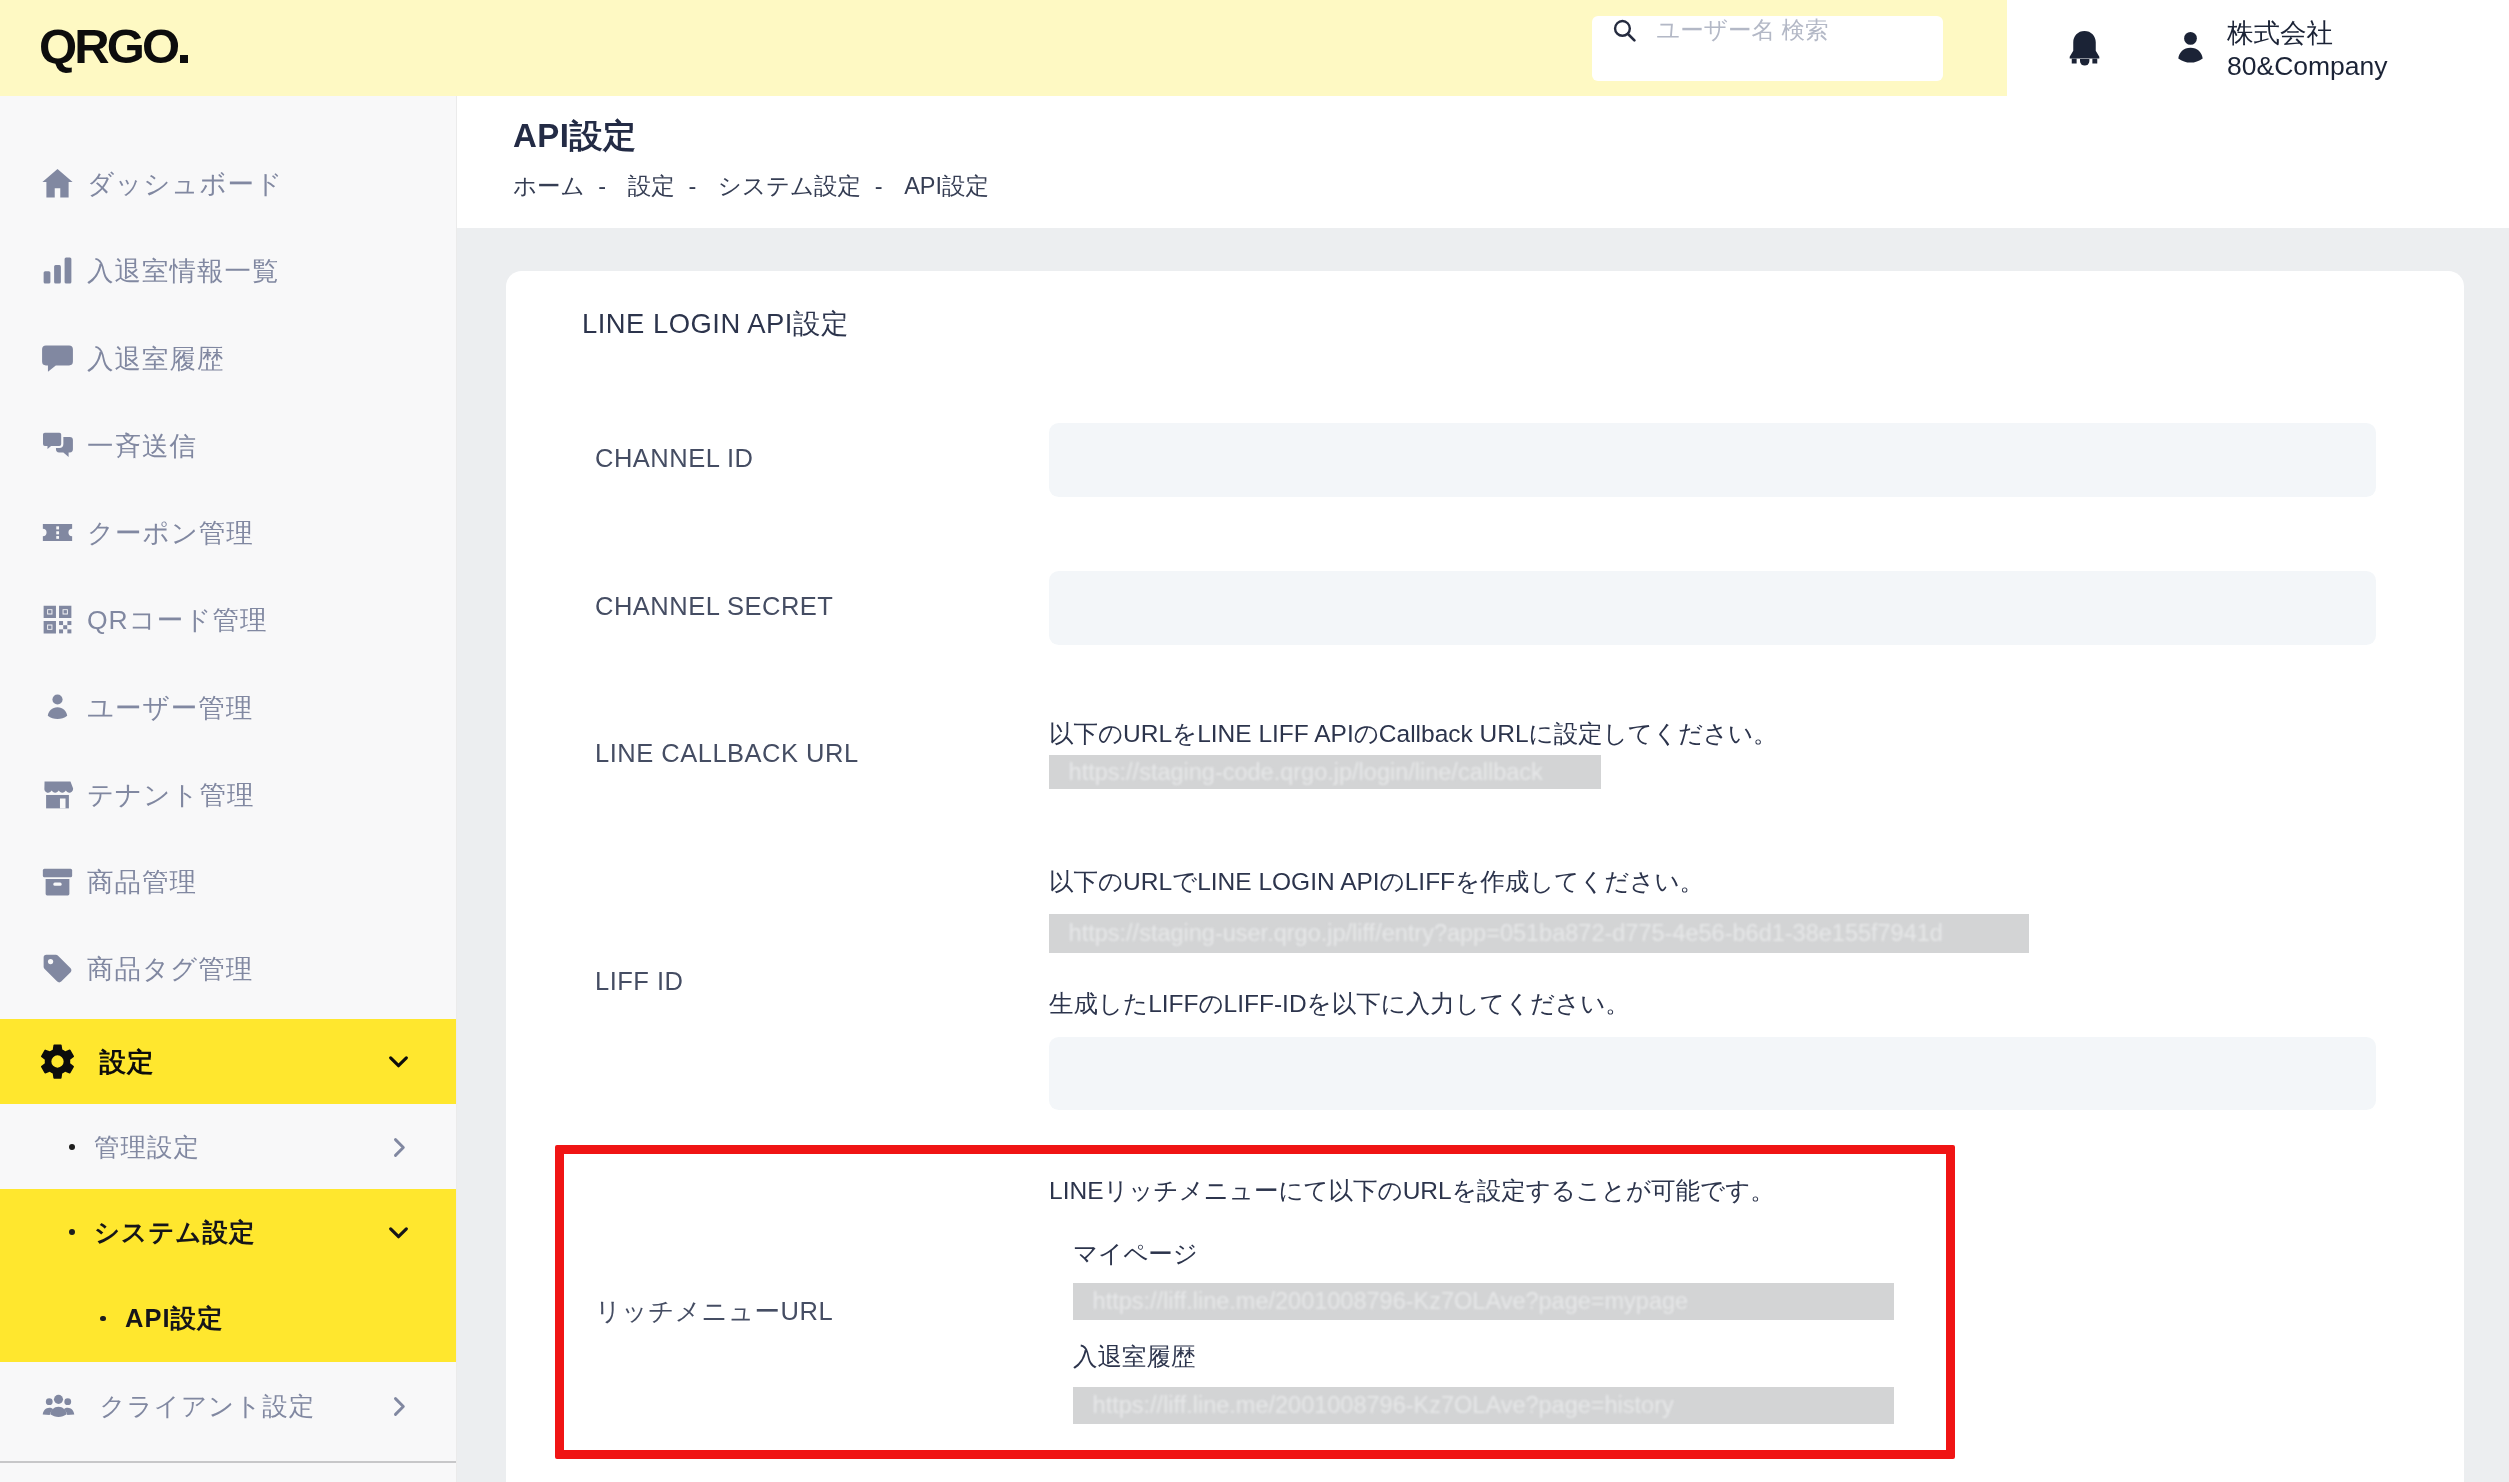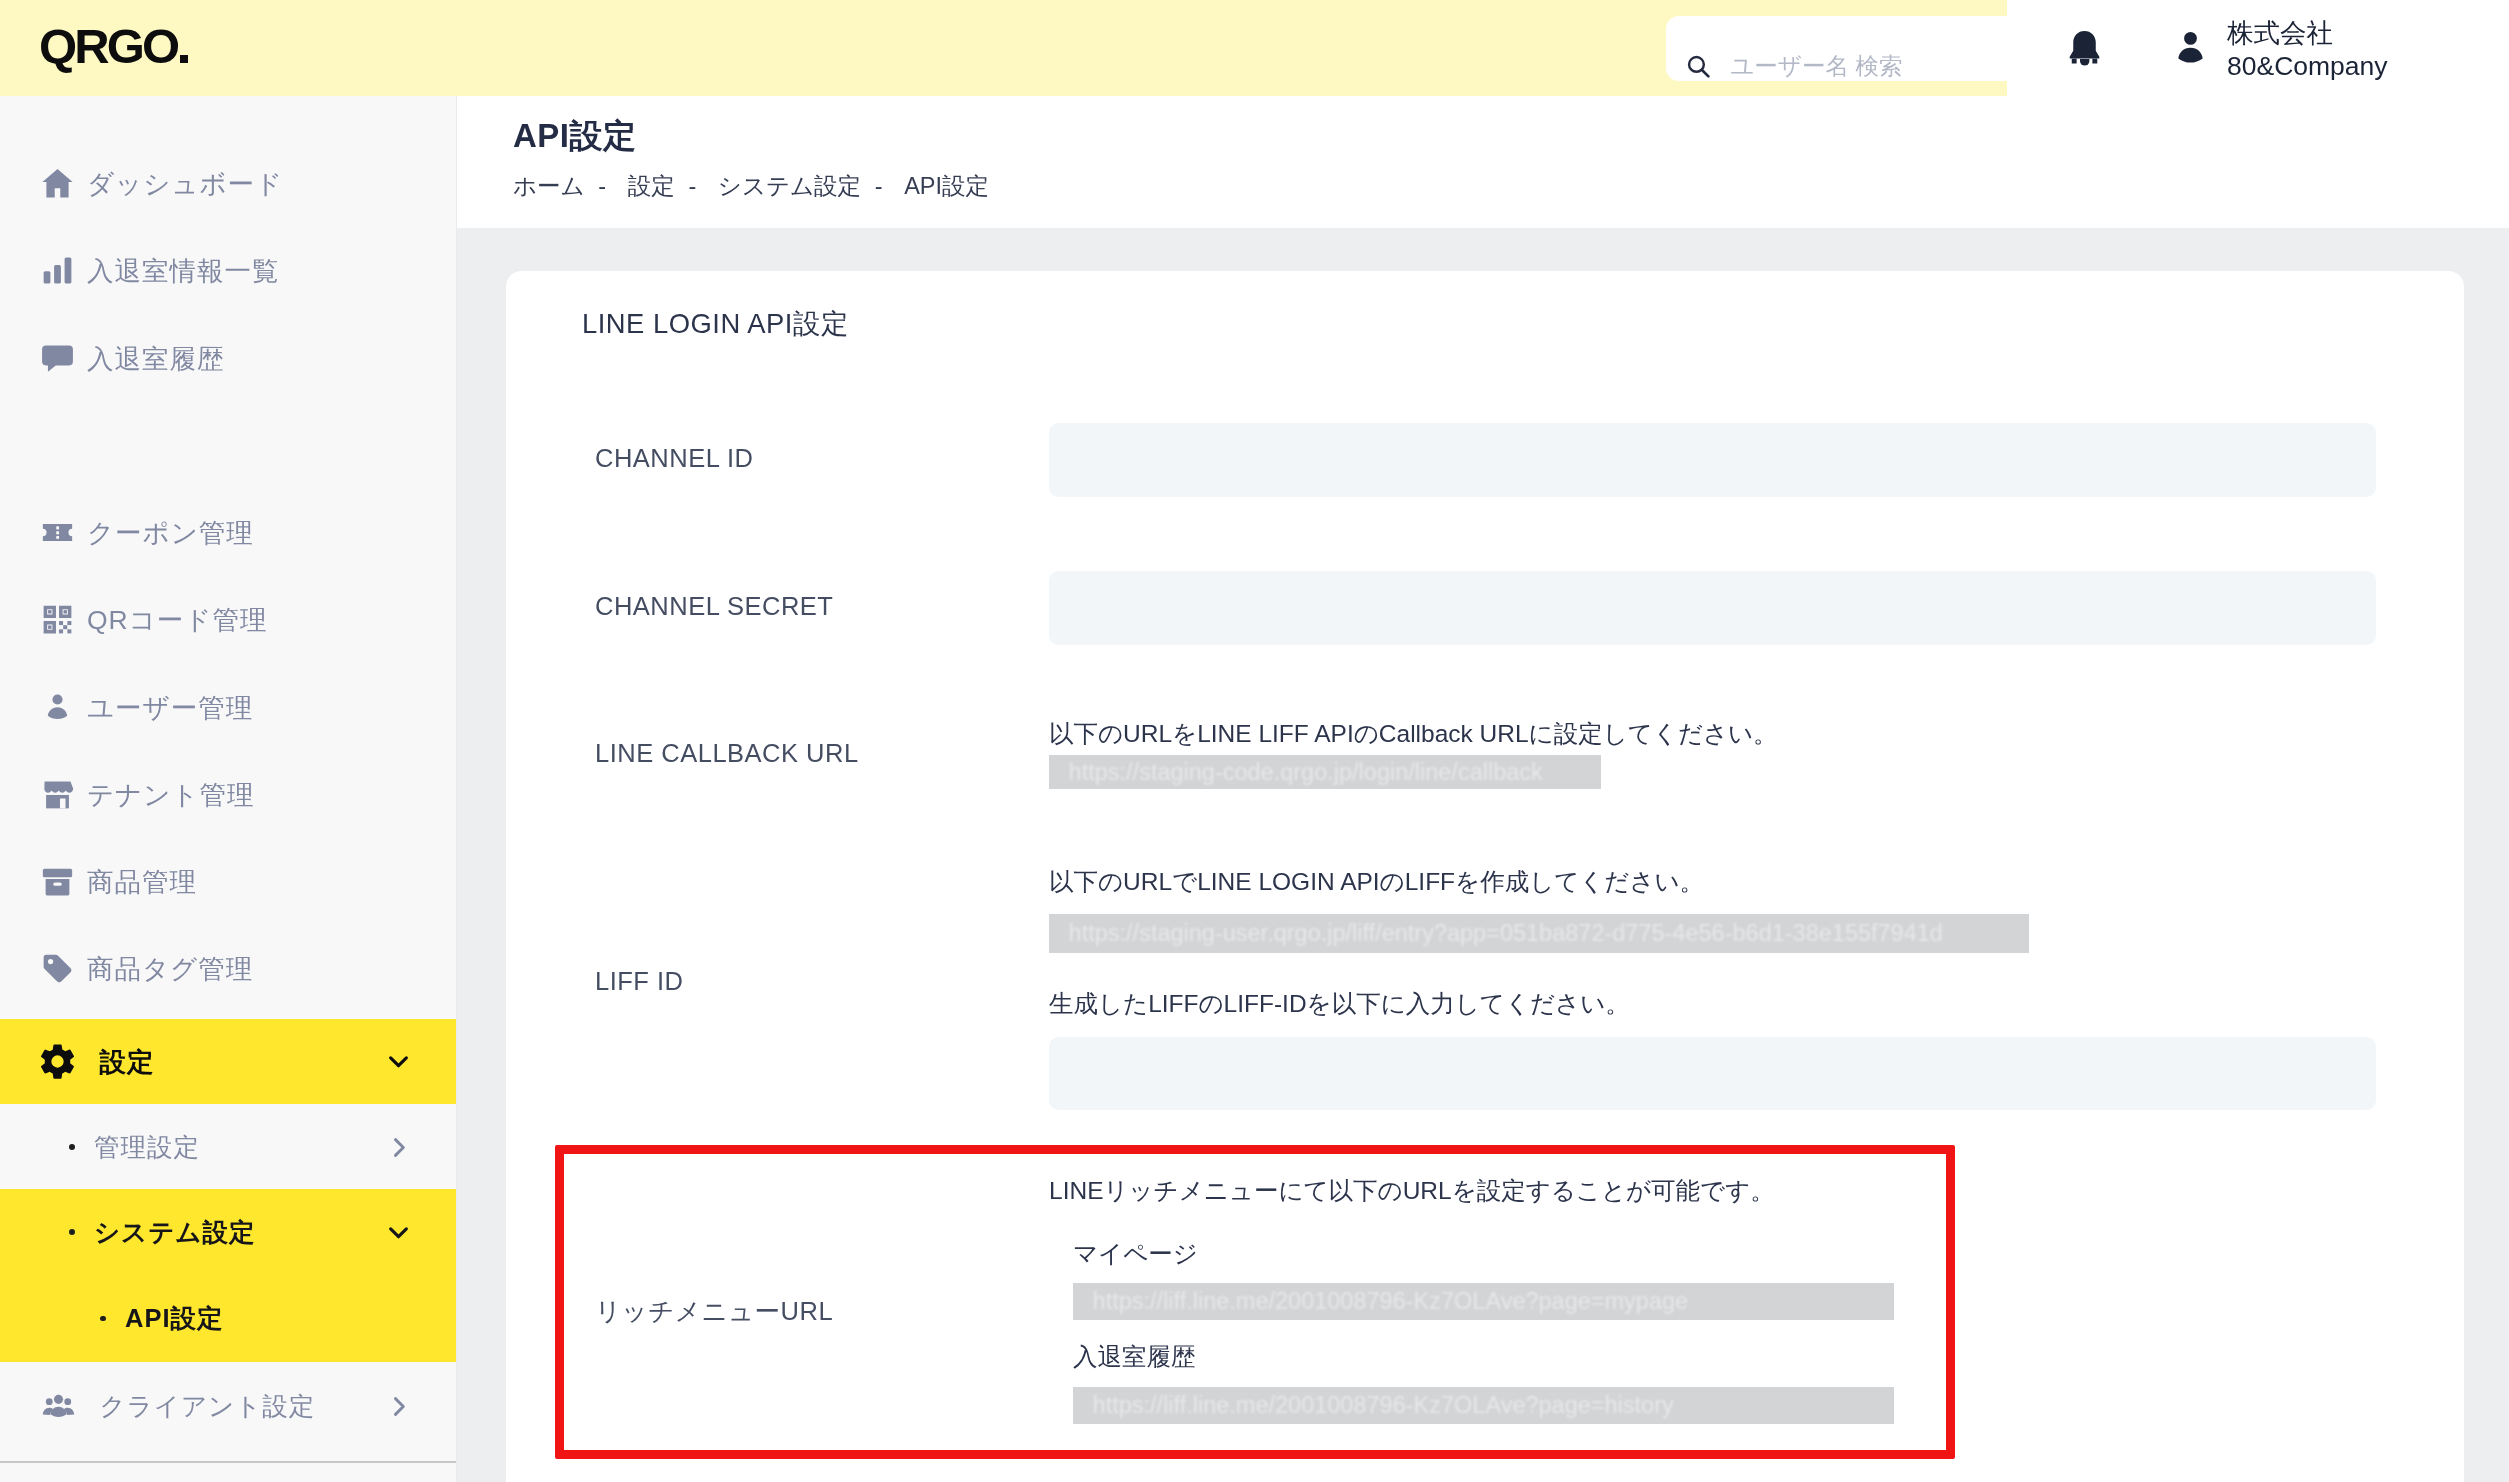--- a/index.html
+++ b/index.html
@@ -4,21 +4,21 @@
 <style>
   html,body{margin:0;padding:0}
   body{
     width:2509px;height:1483px;position:relative;overflow:hidden;
     font-family:"Liberation Sans","DejaVu Sans",sans-serif;background:#fff;
   }
   
   .topbar{position:absolute;left:0;top:0;width:2007px;height:96px;background:#fef9c3;z-index:6}
   .logo{position:absolute;left:39px;top:21.6px;font-size:49px;font-weight:800;letter-spacing:-2.9px;color:#0d0d0d;line-height:1}
   .logo-dot{display:inline-block;width:7.8px;height:7.8px;background:#0d0d0d;margin-left:2.9px}
-  .searchbox{position:absolute;left:1666px;top:15.7px;width:351px;height:65px;background:#fff;border-radius:13px;display:flex;align-items:flex-end;padding:0 17.6px;box-sizing:border-box}
+  .searchbox{position:absolute;left:1592px;top:15.7px;width:351px;height:65px;background:#fff;border-radius:6px;display:flex;align-items:flex-start;padding:0 17.6px;box-sizing:border-box}
   .searchbox svg{flex:none}
   .search-input{border:none;outline:none;flex:1;min-width:0;font-size:23.5px;color:#252d47;background:transparent;margin-left:15.7px}
   .search-input::placeholder{color:#b3b8c6}
   .icon-btn{position:absolute;top:25.5px;width:45px;height:45px;color:#1b2336;cursor:pointer}
   .bell{left:2062px}
   .avatar{left:2168px}
   .company{position:absolute;left:2227px;top:0;height:96px;display:flex;align-items:center;font-size:26.5px;font-weight:500;color:#1b2336}
 
   
   .sidebar{position:absolute;left:0;top:96px;width:457px;bottom:0;background:#f8f8f9;border-right:1px solid #ebebeb;z-index:4;box-sizing:border-box}
@@ -112,20 +112,27 @@
     <span class="lbl">入退室情報一覧</span>
   </div>
 
   <div class="side-item" style="top:219px">
     <svg class="ico" viewBox="0 0 24 24" fill="currentColor">
         <path d="M4.5 3.5h15A2.5 2.5 0 0122 6v8a2.5 2.5 0 01-2.5 2.5h-8.6L5.8 20.6v-4.1H4.5A2.5 2.5 0 012 14V6a2.5 2.5 0 012.5-2.5z"></path>
       </svg>
     <span class="lbl">入退室履歴</span>
   </div>
 
+  <div class="side-item" style="top:306px">
+    <svg class="ico" viewBox="0 0 24 24" fill="currentColor">
+      <path d="M13.5 6.5H20a2 2 0 012 2v6a2 2 0 01-2 2h-.8v3l-3.4-3H13a2 2 0 01-2-2v-6a2 2 0 012.5-2z"></path>
+      <path d="M3.8 3h9.4a1.9 1.9 0 011.9 1.9v6.2a1.9 1.9 0 01-1.9 1.9H8.1l-3.3 2.8v-2.8h-1a1.9 1.9 0 01-1.9-1.9V4.9A1.9 1.9 0 013.8 3z" stroke="#f8f8f9" stroke-width="1.4"></path>
+    </svg>
+    <span class="lbl">一斉送信</span>
+  </div>
 
   <div class="side-item" style="top:393px">
     <svg class="ico" viewBox="0 0 24 24" fill="currentColor">
       <path d="M2.5 6.5h19v3.1a2.4 2.4 0 000 4.8v3.1h-19v-3.1a2.4 2.4 0 000-4.8z"></path>
       <rect x="11.2" y="8" width="1.8" height="2" fill="#f8f8f9"></rect>
         <rect x="11.2" y="11.2" width="1.8" height="2" fill="#f8f8f9"></rect>
         <rect x="11.2" y="14.3" width="1.8" height="1.8" fill="#f8f8f9"></rect>
     </svg>
     <span class="lbl">クーポン管理</span>
   </div>

